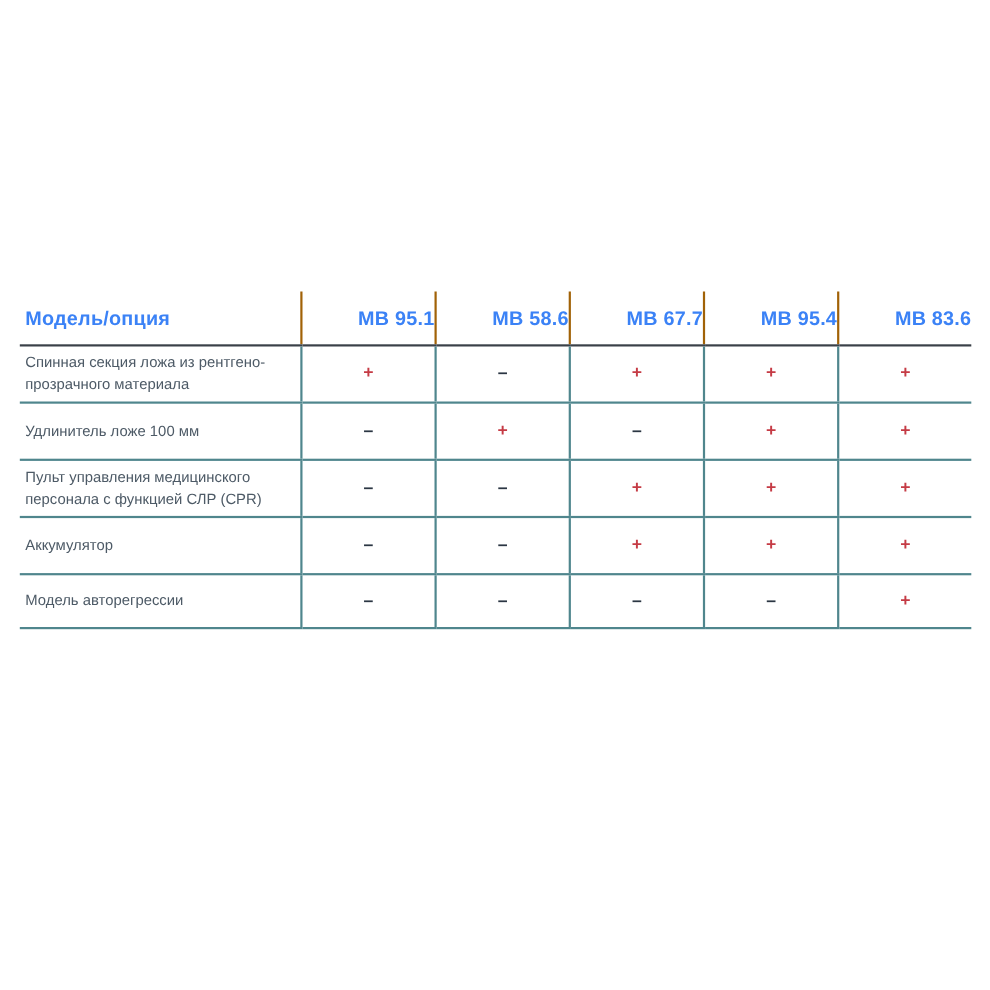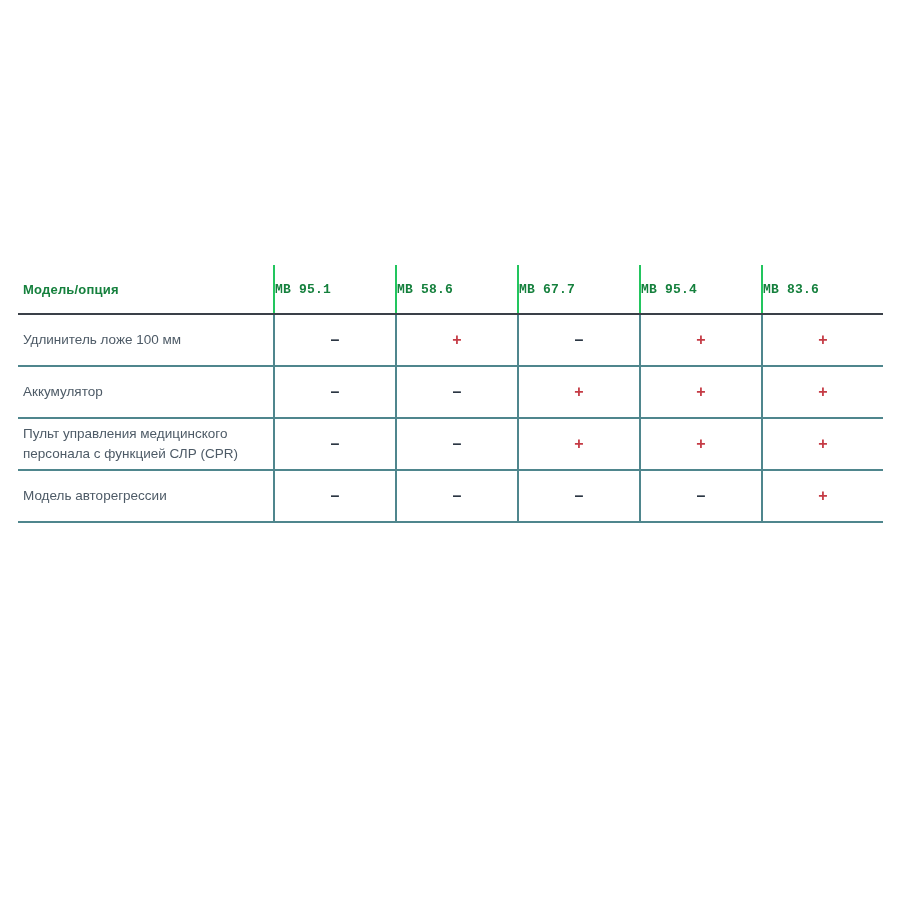--- a/index.html
+++ b/index.html
@@ -24,34 +24,33 @@
     table-layout: fixed;
   }
   .spec-table th,
   .spec-table td {
     padding: 0;
     vertical-align: middle;
   }
   
   .spec-table thead th {
     height: 48px;
-    font-size: 13px;
+    font-size: 18px;
     font-weight: bold;
     letter-spacing: 0.2px;
-    color: #15803d;
+    color: #3b82f6;
     border-bottom: 2px solid #3a4048;
   }
   .spec-table thead th.label-col {
     text-align: left;
     padding-left: 5px;
   }
   .spec-table thead th.model {
-    text-align: left;
-    border-left: 2px solid #22c55e;
-    font-family: Liberation Mono, monospace;
+    text-align: right;
+    border-left: 2px solid #a16207;
   }
   
   .spec-table tbody td {
     height: 50px;
     border-bottom: 2px solid #4f868d;
   }
   .spec-table tbody tr:nth-child(5) td,
   .spec-table tbody tr:nth-child(6) td {
     height: 47px;
   }
@@ -90,38 +89,47 @@
         <th class="label-col">Модель/опция</th>
         <th class="model">МВ 95.1</th>
         <th class="model">МВ 58.6</th>
         <th class="model">МВ 67.7</th>
         <th class="model">МВ 95.4</th>
         <th class="model">МВ 83.6</th>
       </tr>
     </thead>
     <tbody id="table-body">
         <tr>
+          <td class="option">Спинная секция ложа из рентгено-
+прозрачного материала</td>
+          <td class="val plus">+</td>
+          <td class="val minus">–</td>
+          <td class="val plus">+</td>
+          <td class="val plus">+</td>
+          <td class="val plus">+</td>
+        </tr>
+        <tr>
           <td class="option">Удлинитель ложе 100 мм</td>
           <td class="val minus">–</td>
           <td class="val plus">+</td>
           <td class="val minus">–</td>
           <td class="val plus">+</td>
           <td class="val plus">+</td>
         </tr>
         <tr>
-          <td class="option">Аккумулятор</td>
+          <td class="option">Пульт управления медицинского
+персонала с функцией СЛР (CPR)</td>
           <td class="val minus">–</td>
           <td class="val minus">–</td>
           <td class="val plus">+</td>
           <td class="val plus">+</td>
           <td class="val plus">+</td>
         </tr>
         <tr>
-          <td class="option">Пульт управления медицинского
-персонала с функцией СЛР (CPR)</td>
+          <td class="option">Аккумулятор</td>
           <td class="val minus">–</td>
           <td class="val minus">–</td>
           <td class="val plus">+</td>
           <td class="val plus">+</td>
           <td class="val plus">+</td>
         </tr>
         <tr>
           <td class="option">Модель авторегрессии</td>
           <td class="val minus">–</td>
           <td class="val minus">–</td>

